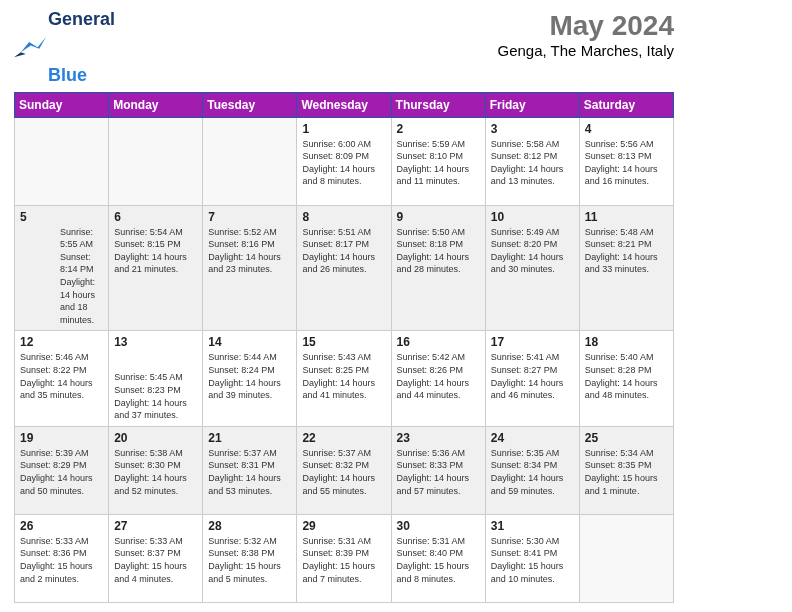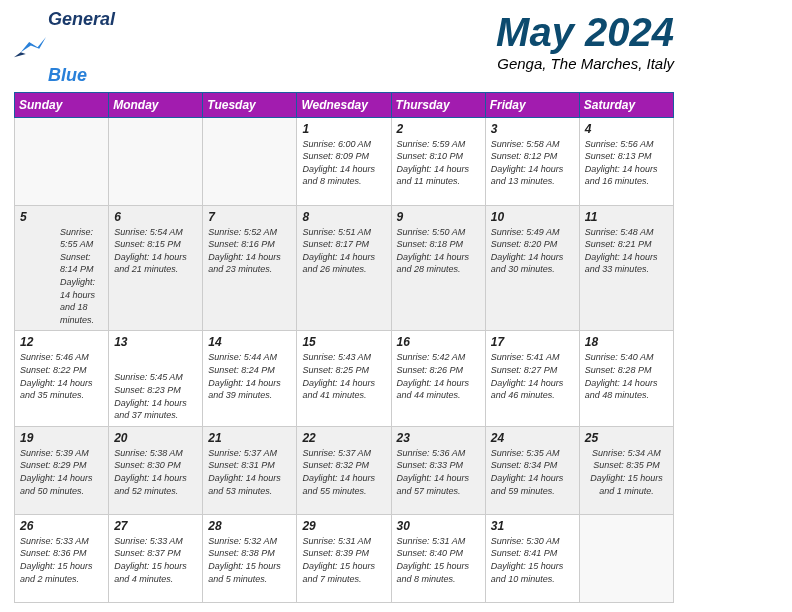--- a/index.html
+++ b/index.html
@@ -8,21 +8,20 @@
       background: #fff;
       width: 792px;
       min-height: 612px;
       padding: 0;
     }
     .page {
       width: 688px;
       min-height: 612px;
       background: #fff;
       padding: 10px 14px 10px 14px;
-      font-style: italic;
     }
     .header {
       display: flex;
       justify-content: space-between;
       align-items: flex-start;
       margin-bottom: 6px;
     }
     .logo {
       display: flex;
       flex-direction: column;
@@ -34,23 +33,23 @@
       gap: 2px;
     }
     .logo-bird {
       width: 32px;
       height: 28px;
     }
     .title-section {
       text-align: right;
     }
     .month-year {
-      font-size: 40px;
+      font-size: 28px;
       font-weight: bold;
-      color: #0c4a6e;
+      color: #737373;
     }
     .location {
       font-size: 15px;
       color: #000000;
     }
     .calendar {
       width: 100%;
       border-collapse: collapse;
       table-layout: fixed;
     }
@@ -300,21 +299,21 @@
           </td>
           <td>
             <div class="day-number">24</div>
             <div class="day-info" style="white-space: pre-line;">Sunrise: 5:35 AM
 Sunset: 8:34 PM
 Daylight: 14 hours
 and 59 minutes.</div>
           </td>
           <td>
             <div class="day-number">25</div>
-            <div class="day-info" style="white-space: pre-line; text-align: center;">Sunrise: 5:34 AM
+            <div class="day-info" style="white-space: pre-line;">Sunrise: 5:34 AM
 Sunset: 8:35 PM
 Daylight: 15 hours
 and 1 minute.</div>
           </td>
         </tr>
         <tr>
           <td>
             <div class="day-number">26</div>
             <div class="day-info" style="white-space: pre-line;">Sunrise: 5:33 AM
 Sunset: 8:36 PM

